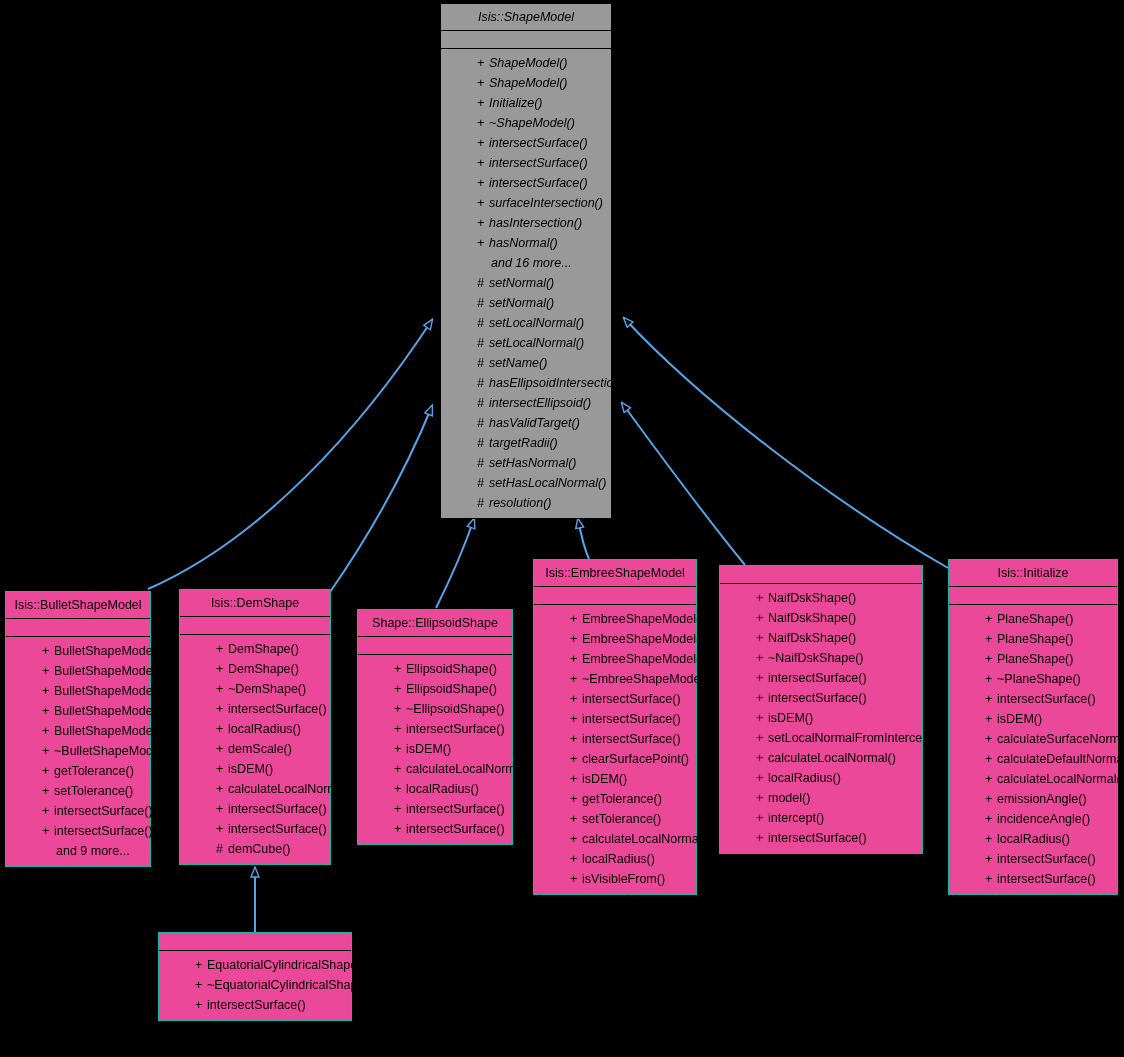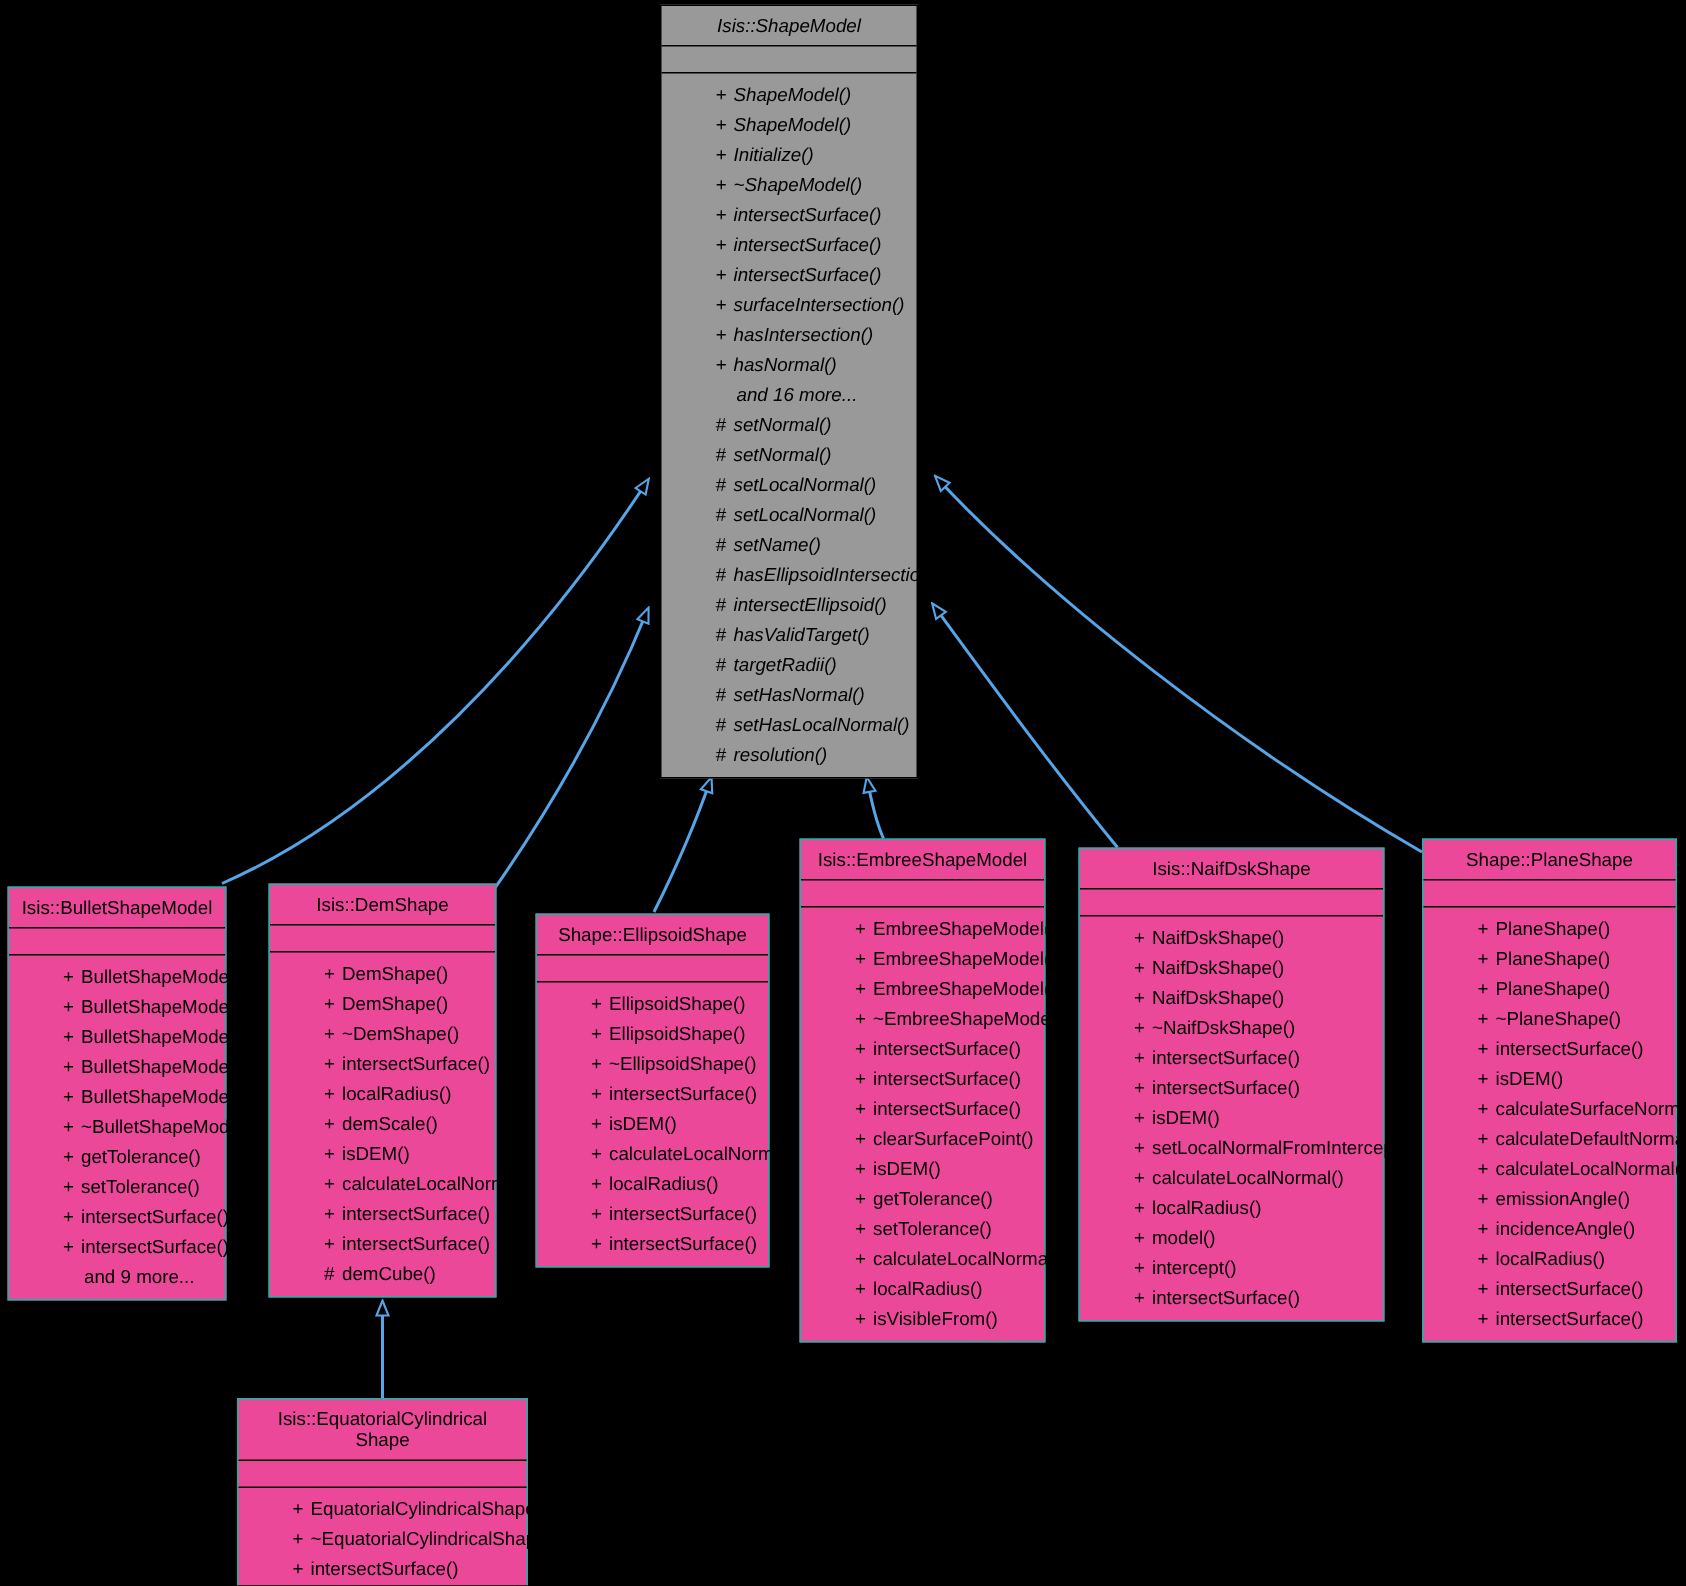--- a/index.html
+++ b/index.html
@@ -186,63 +186,60 @@
         <div class="member"><span class="vis">+</span><span>isDEM()</span></div>
         <div class="member"><span class="vis">+</span><span>getTolerance()</span></div>
         <div class="member"><span class="vis">+</span><span>setTolerance()</span></div>
         <div class="member"><span class="vis">+</span><span>calculateLocalNormal()</span></div>
         <div class="member"><span class="vis">+</span><span>localRadius()</span></div>
         <div class="member"><span class="vis">+</span><span>isVisibleFrom()</span></div>
       </div>
   </div>
 
   <div class="node" style="left:719px; top:565px; width:204px;">
-    <div class="node-title">Isis::NaifDskShape</div>
     <div class="node-attrs"></div>
     <div class="node-methods">
         <div class="member"><span class="vis">+</span><span>NaifDskShape()</span></div>
         <div class="member"><span class="vis">+</span><span>NaifDskShape()</span></div>
         <div class="member"><span class="vis">+</span><span>NaifDskShape()</span></div>
         <div class="member"><span class="vis">+</span><span>~NaifDskShape()</span></div>
         <div class="member"><span class="vis">+</span><span>intersectSurface()</span></div>
         <div class="member"><span class="vis">+</span><span>intersectSurface()</span></div>
         <div class="member"><span class="vis">+</span><span>isDEM()</span></div>
         <div class="member"><span class="vis">+</span><span>setLocalNormalFromIntercept()</span></div>
         <div class="member"><span class="vis">+</span><span>calculateLocalNormal()</span></div>
         <div class="member"><span class="vis">+</span><span>localRadius()</span></div>
         <div class="member"><span class="vis">+</span><span>model()</span></div>
         <div class="member"><span class="vis">+</span><span>intercept()</span></div>
         <div class="member"><span class="vis">+</span><span>intersectSurface()</span></div>
       </div>
   </div>
 
   <div class="node" style="left:948px; top:559px; width:170px;">
-    <div class="node-title">Shape::PlaneShape</div>
+    <div class="node-title">Isis::Initialize</div>
     <div class="node-attrs"></div>
     <div class="node-methods">
         <div class="member"><span class="vis">+</span><span>PlaneShape()</span></div>
         <div class="member"><span class="vis">+</span><span>PlaneShape()</span></div>
         <div class="member"><span class="vis">+</span><span>PlaneShape()</span></div>
         <div class="member"><span class="vis">+</span><span>~PlaneShape()</span></div>
         <div class="member"><span class="vis">+</span><span>intersectSurface()</span></div>
         <div class="member"><span class="vis">+</span><span>isDEM()</span></div>
         <div class="member"><span class="vis">+</span><span>calculateSurfaceNormal()</span></div>
         <div class="member"><span class="vis">+</span><span>calculateDefaultNormal()</span></div>
         <div class="member"><span class="vis">+</span><span>calculateLocalNormal()</span></div>
         <div class="member"><span class="vis">+</span><span>emissionAngle()</span></div>
         <div class="member"><span class="vis">+</span><span>incidenceAngle()</span></div>
         <div class="member"><span class="vis">+</span><span>localRadius()</span></div>
         <div class="member"><span class="vis">+</span><span>intersectSurface()</span></div>
         <div class="member"><span class="vis">+</span><span>intersectSurface()</span></div>
       </div>
   </div>
 
   <div class="node" style="left:158px; top:932px; width:194px;">
-    <div class="node-title">Isis::EquatorialCylindrical
-Shape</div>
     <div class="node-attrs"></div>
     <div class="node-methods">
         <div class="member"><span class="vis">+</span><span>EquatorialCylindricalShape()</span></div>
         <div class="member"><span class="vis">+</span><span>~EquatorialCylindricalShape()</span></div>
         <div class="member"><span class="vis">+</span><span>intersectSurface()</span></div>
       </div>
   </div>
 
 </div>
 

